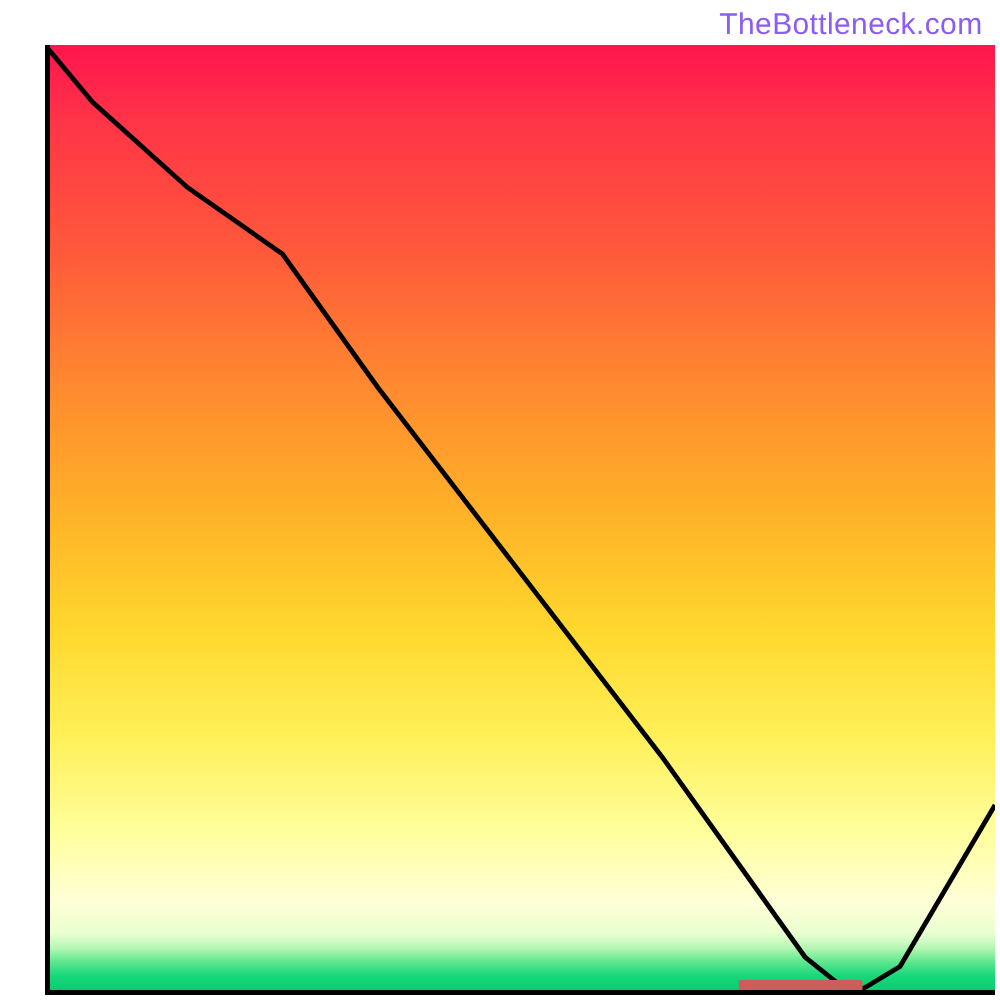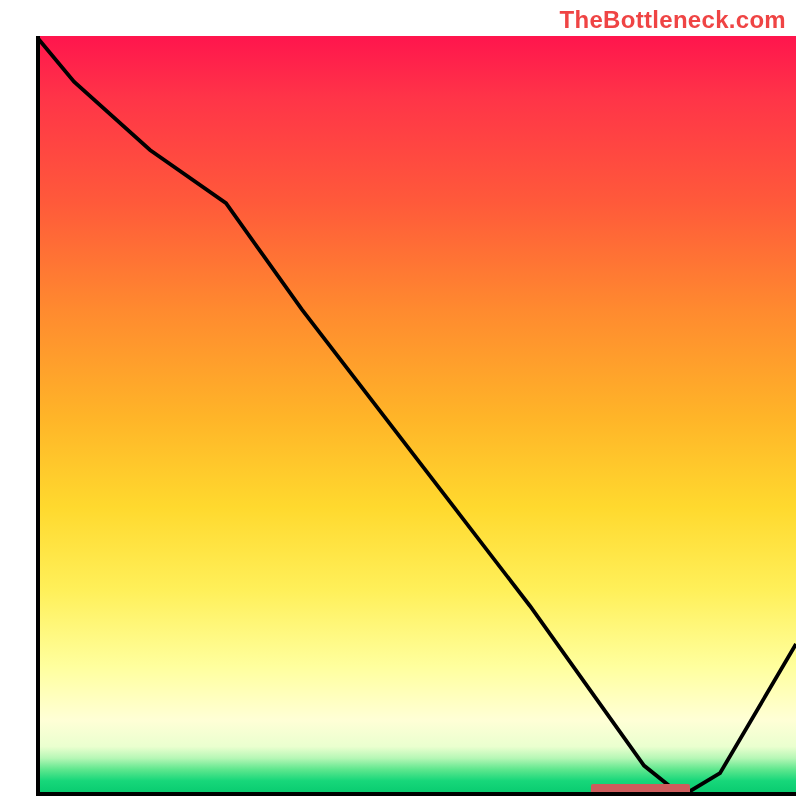--- a/index.html
+++ b/index.html
@@ -9,22 +9,22 @@
     width: 800px;
     height: 800px;
     background: #fff;
   }
   .watermark {
     position: absolute;
     top: 6px;
     right: 14px;
     font-family: Arial, Helvetica, sans-serif;
     font-size: 24px;
-    font-weight: 700;
-    color: #ef4444;
+    font-weight: 400;
+    color: #8b5cf6;
     letter-spacing: 0.3px;
   }
   .plot {
     position: absolute;
     left: 36px;
     top: 36px;
     width: 760px;
     height: 760px;
   }
   .gradient {

